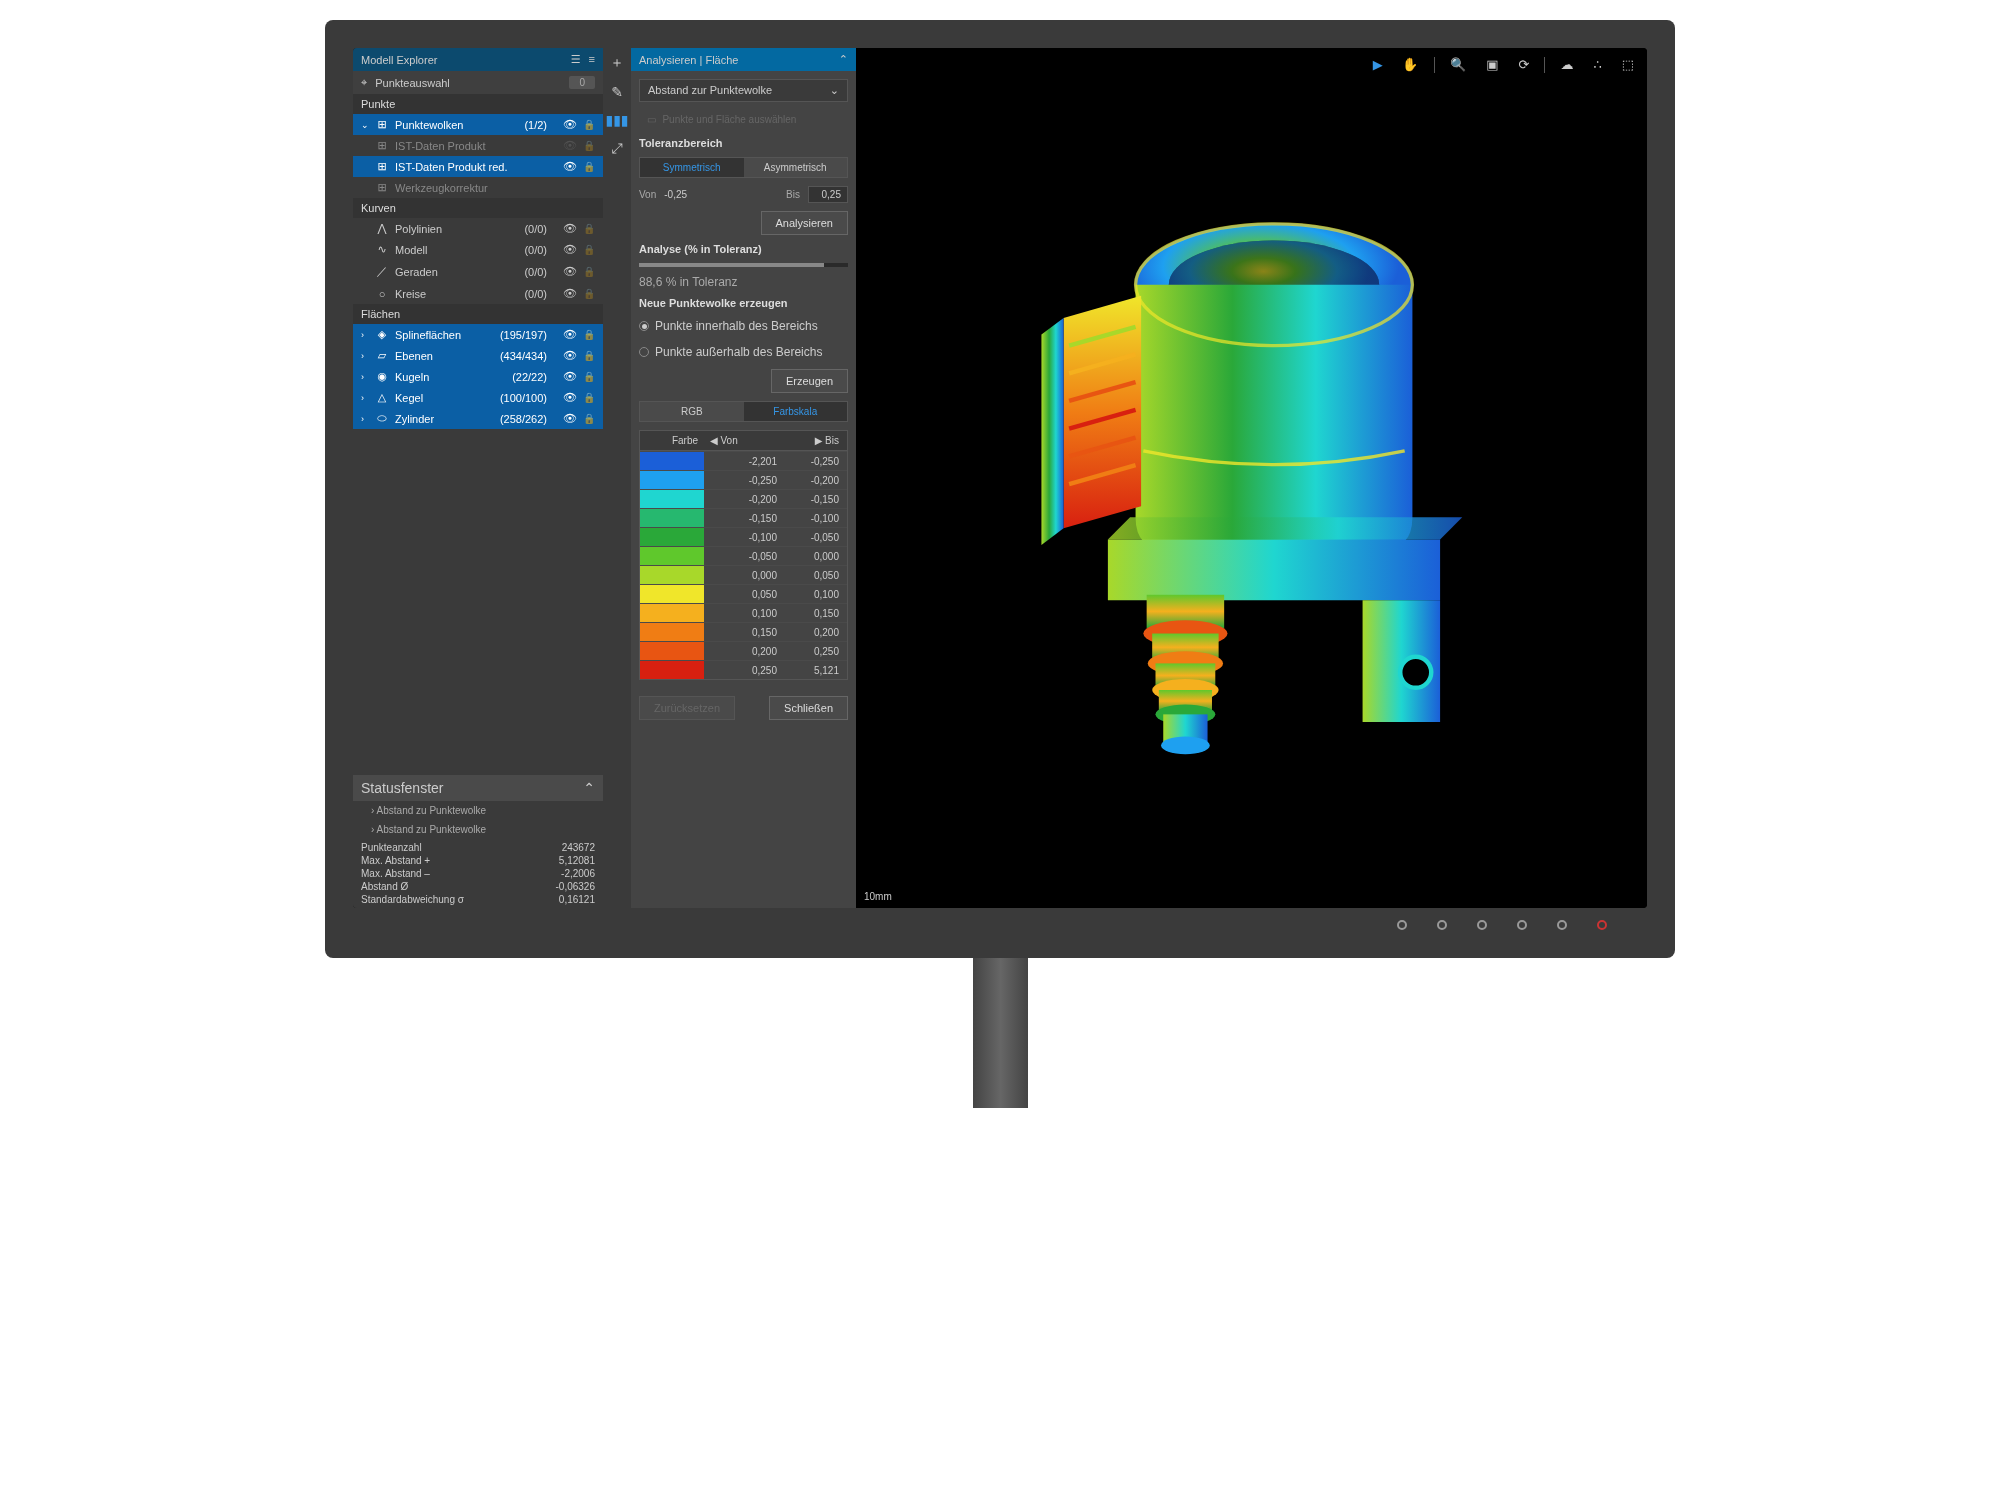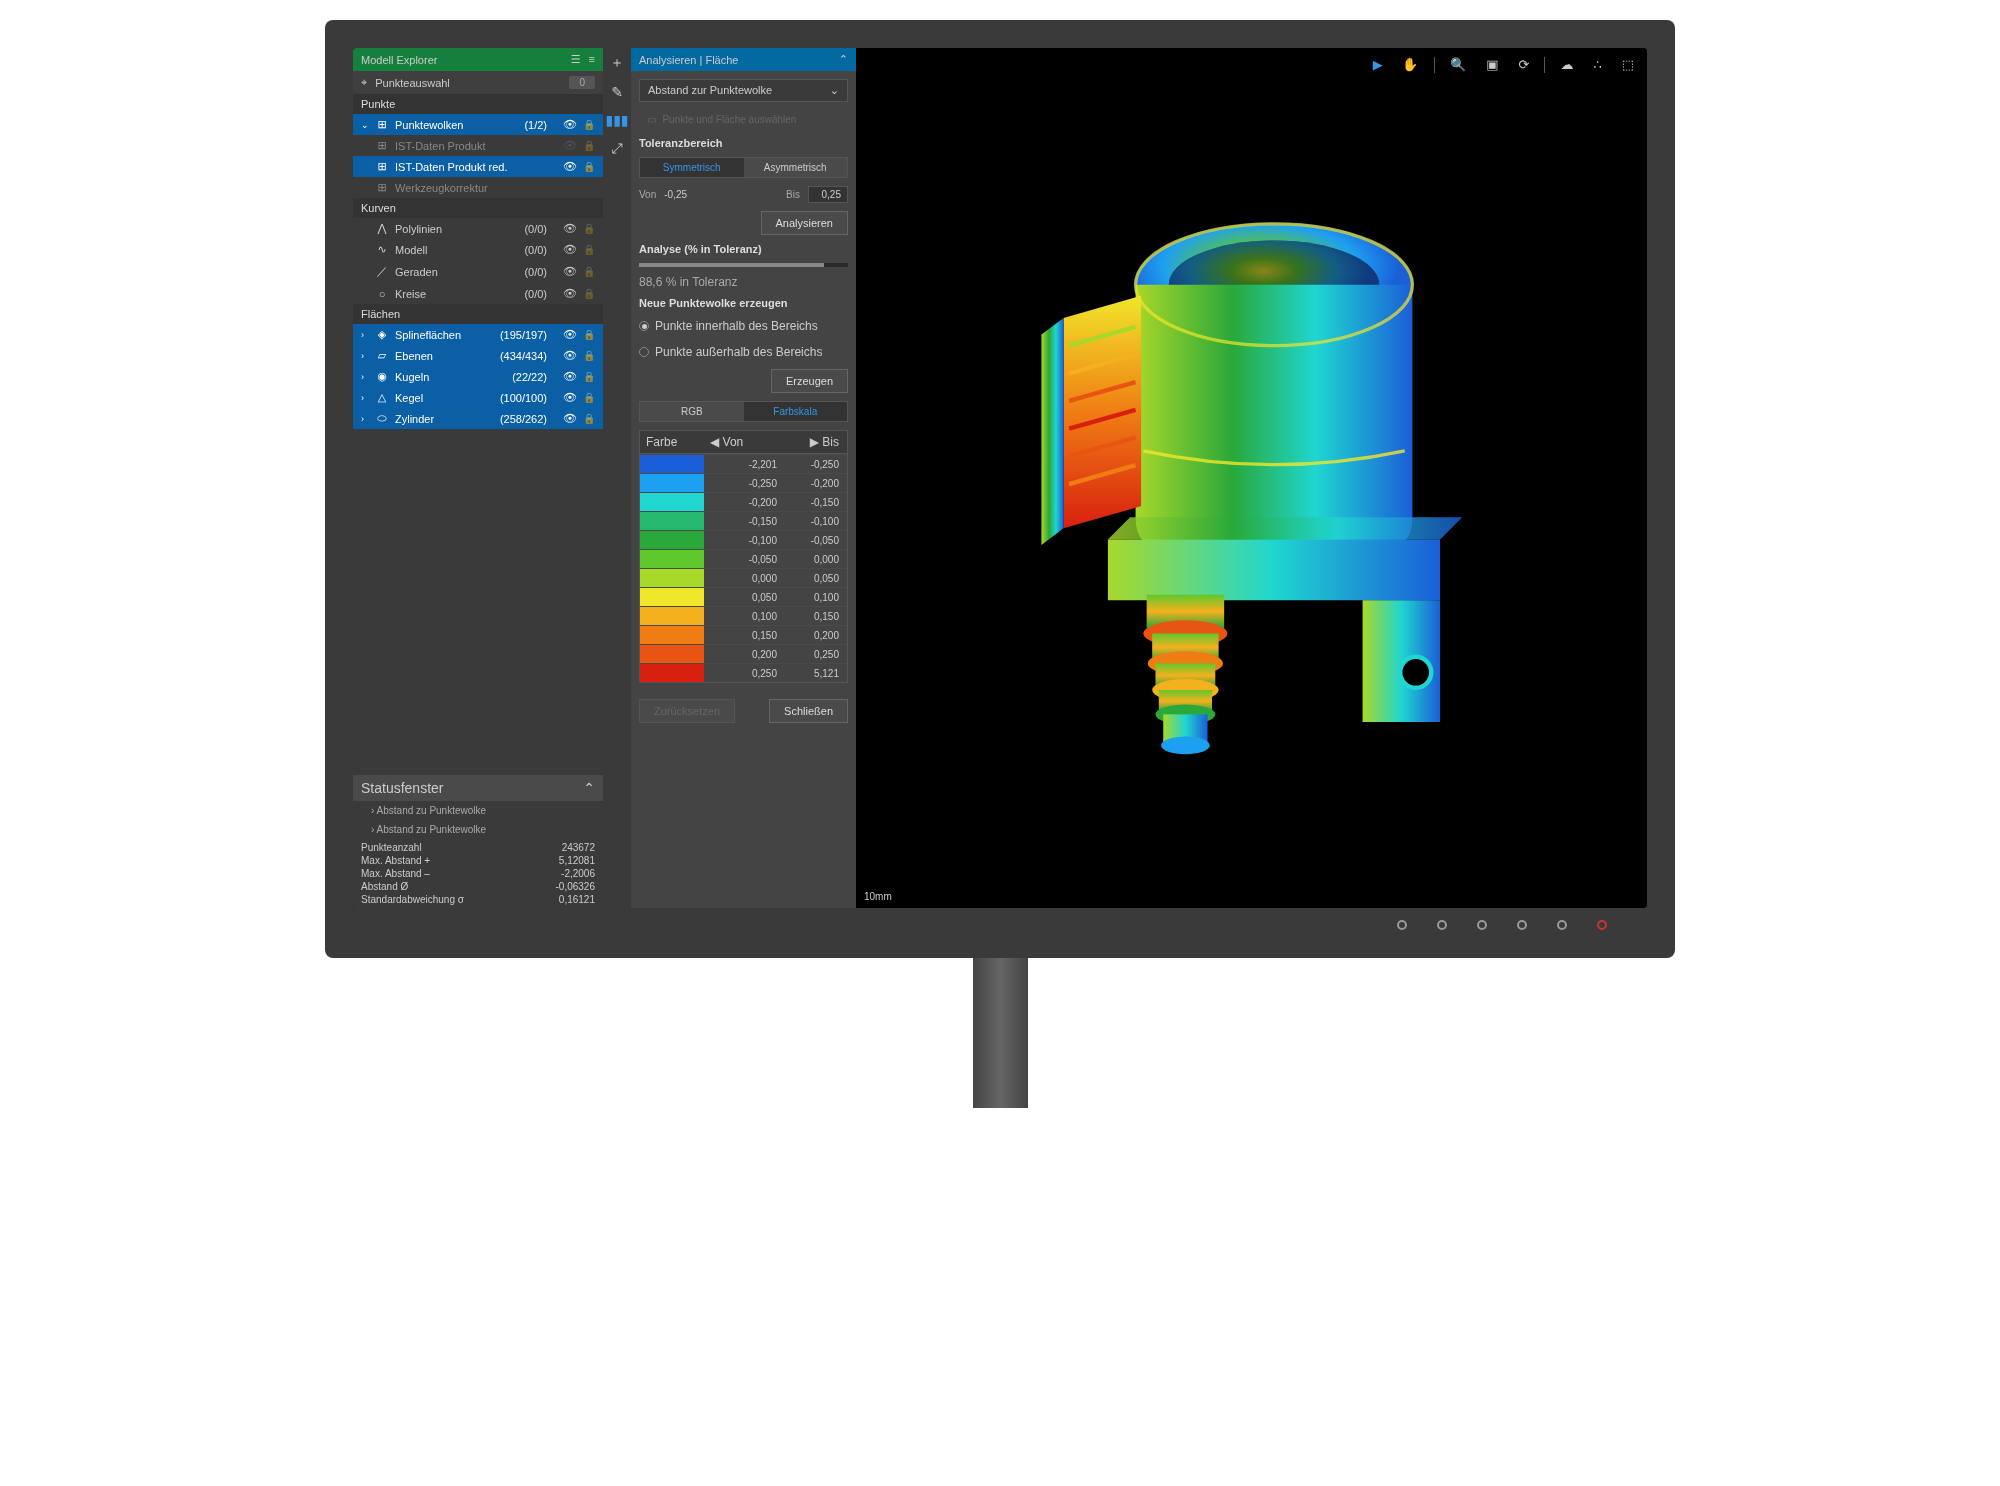--- a/index.html
+++ b/index.html
@@ -6,21 +6,21 @@
 body { background: #fff; display: flex; align-items: flex-start; justify-content: center; min-height: 100vh; padding: 20px; }
 .monitor { width: 1350px; background: #3a3a3a; border-radius: 8px; padding: 28px; position: relative; }
 .screen { background: #000; border-radius: 4px; position: relative; height: 860px; display: flex; overflow: hidden; }
 .stand-neck { width: 55px; height: 150px; background: linear-gradient(90deg, #444, #666, #444); margin: 0 auto; }
 .monitor-buttons { display: flex; gap: 30px; justify-content: flex-end; margin-top: 12px; padding-right: 40px; }
 .mbtn { width: 10px; height: 10px; border: 2px solid #999; border-radius: 50%; }
 .mbtn.power { border-color: #cc3333; }
 
 
 .explorer { width: 250px; background: #3a3a3a; color: #ccc; font-size: 11px; display: flex; flex-direction: column; }
-.panel-title { background: #15803d; padding: 5px 8px; display: flex; align-items: center; justify-content: space-between; font-size: 11px; }
+.panel-title { background: #0c4a6e; padding: 5px 8px; display: flex; align-items: center; justify-content: space-between; font-size: 11px; }
 .panel-title .icons { display: flex; gap: 8px; }
 .panel-title .icons span { cursor: pointer; }
 .sub-header { background: #3f3f3f; padding: 5px 8px; display: flex; align-items: center; gap: 8px; }
 .badge { background: #555; padding: 1px 10px; border-radius: 2px; font-size: 10px; color: #aaa; }
 .section-title { background: #333; padding: 4px 8px; font-size: 11px; color: #ddd; }
 .tree-item { padding: 4px 8px; display: flex; align-items: center; gap: 6px; cursor: pointer; }
 .tree-item .chev { width: 8px; font-size: 9px; }
 .tree-item .icon { width: 14px; text-align: center; font-size: 11px; }
 .tree-item .label { flex: 1; }
 .tree-item .count { margin-right: 10px; color: #ccc; }
@@ -60,21 +60,21 @@
 .btn { background: #4a4a4a; border: 1px solid #666; padding: 5px 14px; cursor: pointer; font-size: 11px; color: #ddd; }
 .btn.disabled { color: #666; border-color: #555; cursor: default; }
 .btn-row { display: flex; justify-content: flex-end; }
 .progress { height: 4px; background: #2a2a2a; }
 .progress .fill { height: 100%; background: #888; width: 88.6%; }
 .radio-row { display: flex; align-items: center; gap: 6px; font-size: 12px; padding: 2px 0; }
 .radio { width: 10px; height: 10px; border: 1px solid #888; border-radius: 50%; display: inline-flex; align-items: center; justify-content: center; }
 .radio.checked::after { content: ""; width: 5px; height: 5px; background: #ccc; border-radius: 50%; display: block; }
 .color-table { border: 1px solid #555; }
 .color-head { display: flex; background: #3a3a3a; border-bottom: 1px solid #555; }
-.color-head div { padding: 4px 6px; font-size: 12px; }
+.color-head div { padding: 4px 6px; font-size: 10px; text-align: right; }
 .color-head .c1 { width: 64px; }
 .color-head .c2 { flex: 1; display: flex; justify-content: space-between; padding-right: 8px; }
 .color-row { display: flex; align-items: center; border-top: 1px solid #4a4a4a; }
 .color-row .swatch { width: 64px; height: 18px; }
 .color-row .v1 { flex: 1; text-align: right; padding-right: 10px; font-size: 10px; }
 .color-row .v2 { width: 60px; text-align: right; padding-right: 8px; font-size: 10px; }
 .bottom-btns { display: flex; justify-content: space-between; padding: 8px; gap: 8px; }
 
 
 .viewport { flex: 1; background: #000; position: relative; }

